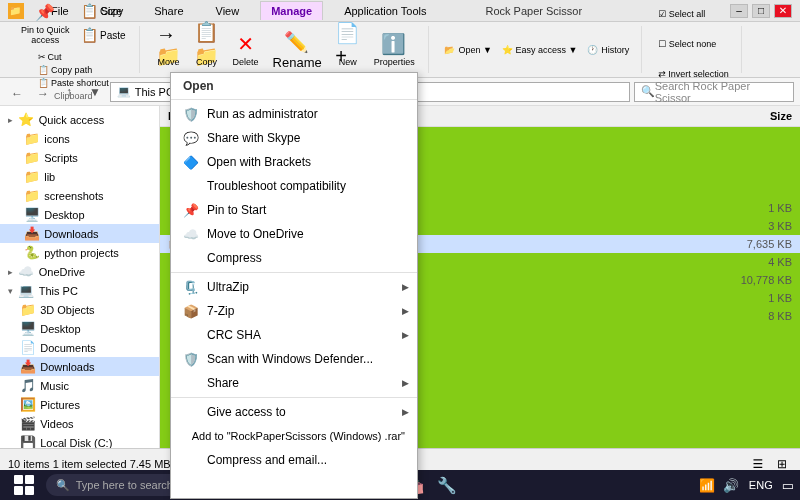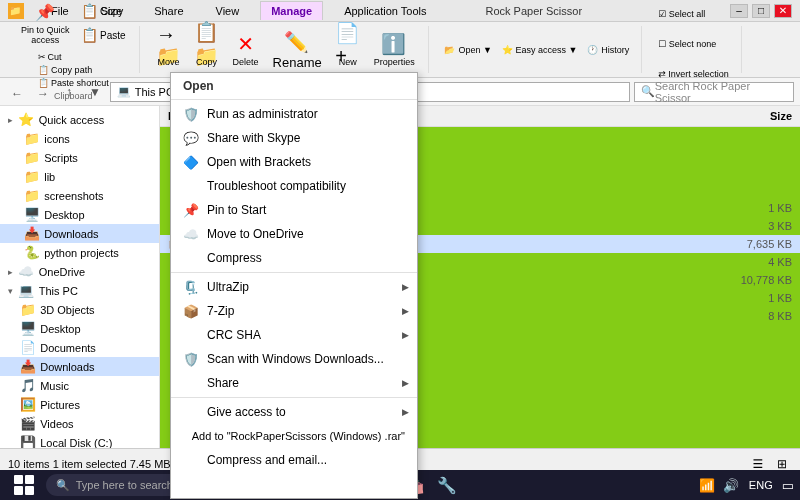--- a/index.html
+++ b/index.html
@@ -756,21 +756,21 @@
     <span>7-Zip</span>
     <span class="ctx-arrow">▶</span>
   </div>
   <div class="ctx-item">
     <div class="ctx-icon"></div>
     <span>CRC SHA</span>
     <span class="ctx-arrow">▶</span>
   </div>
   <div class="ctx-item">
     <div class="ctx-icon">🛡️</div>
-    <span>Scan with Windows Downloads...</span>
+    <span>Scan with Windows Defender...</span>
   </div>
   <div class="ctx-item">
     <div class="ctx-icon"></div>
     <span>Share</span>
     <span class="ctx-arrow">▶</span>
   </div>
   <div class="ctx-divider"></div>
   <div class="ctx-item">
     <div class="ctx-icon"></div>
     <span>Give access to</span>

